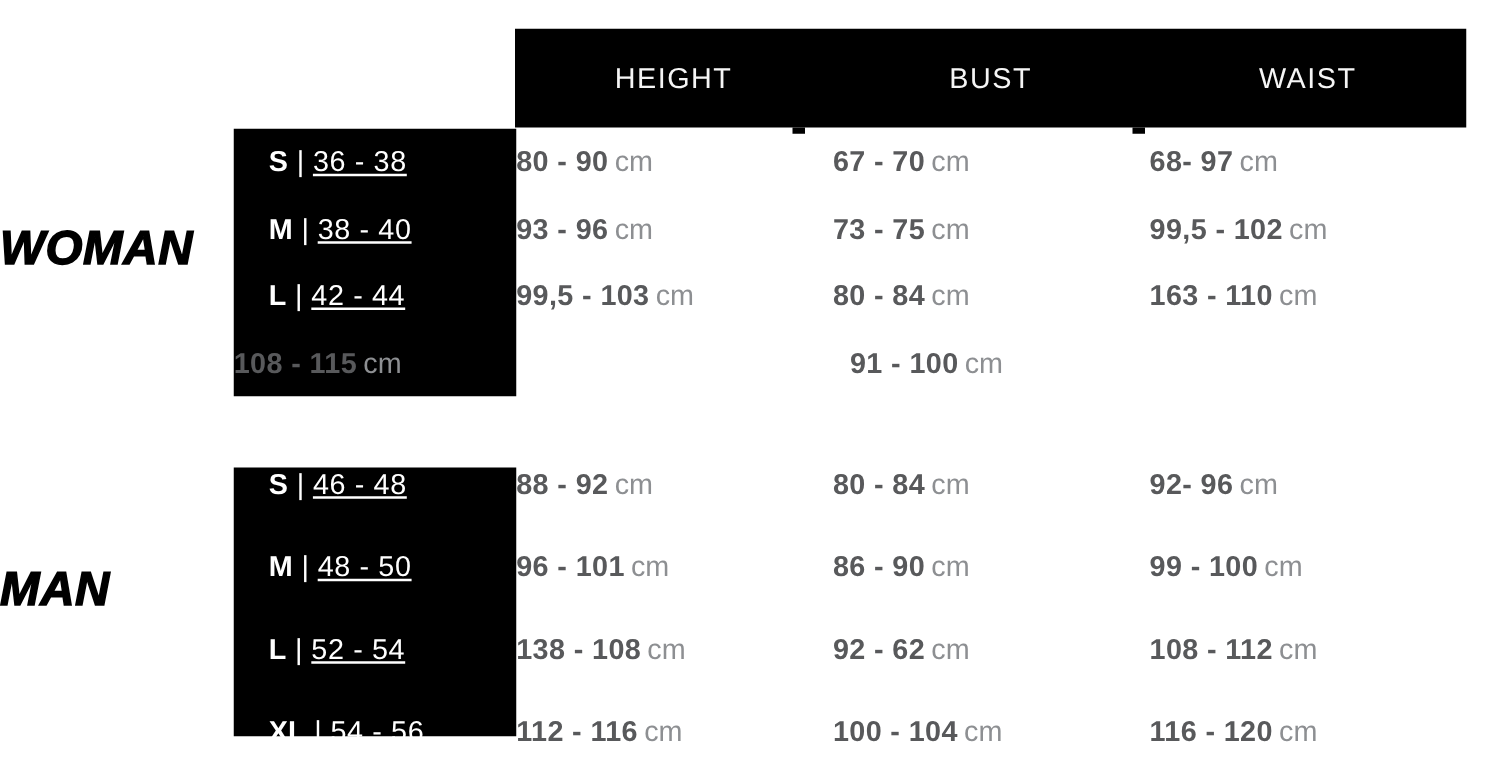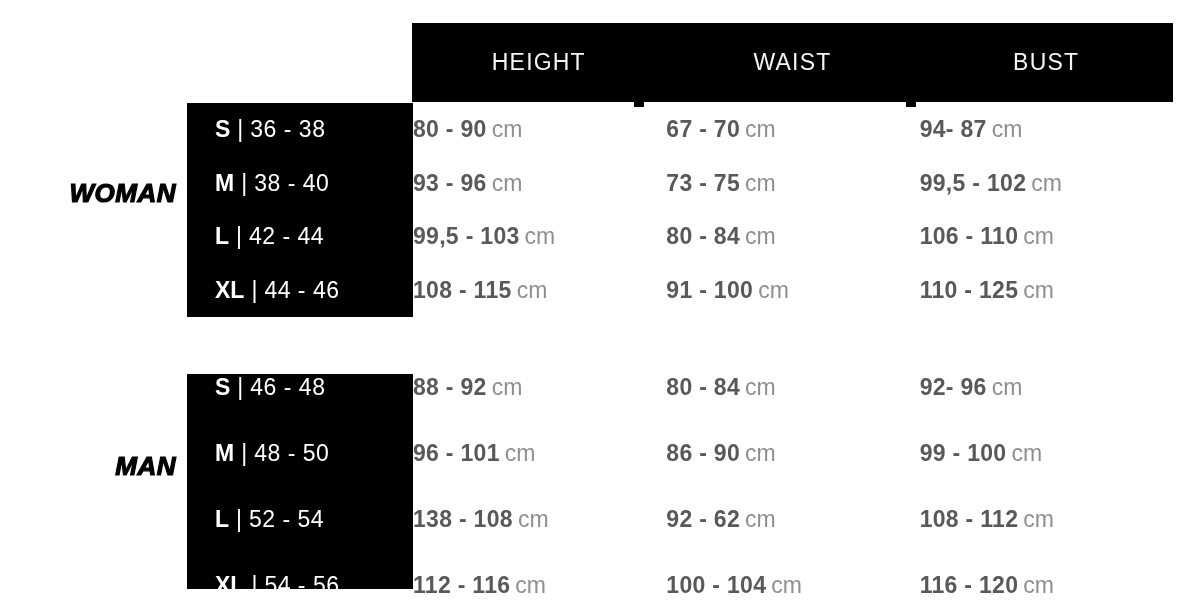--- a/index.html
+++ b/index.html
@@ -38,24 +38,24 @@
     background: #000000;
   }
   .notch-1 { left: 634px; }
   .notch-2 { left: 906px; }
 
   
   .group-label {
     position: absolute;
     left: 0;
     width: 176px;
-    text-align: right;
+    text-align: left;
     font-weight: 700;
     font-style: italic;
-    font-size: 26px;
+    font-size: 38px;
     line-height: 1;
     color: #000000;
     letter-spacing: 0.5px;
     -webkit-text-stroke: 1.2px #000000;
     white-space: nowrap;
   }
   .group-label.woman { top: 180px; }
   .group-label.man   { top: 453px; }
 
   
@@ -83,84 +83,80 @@
   }
   .size-cell {
     flex: 0 0 226px;
     padding-left: 28px;
     color: #ffffff;
     font-size: 23px;
     white-space: nowrap;
   }
   .size-letter { font-weight: 700; }
   .size-sep    { font-weight: 400; margin: 0 7px; }
-  .size-range  { font-weight: 400; letter-spacing: 0.5px; }
+  .size-range  { font-weight: 400; letter-spacing: 0.5px; text-decoration: underline; }
 
   .data-cell {
     flex: 1 1 0;
     text-align: left;
     font-size: 23px;
     white-space: nowrap;
   }
   .num  { font-weight: 700; color: #58595b; letter-spacing: 0.3px; }
   .unit { font-weight: 400; color: #8d8f92; margin-left: 5px; }
 </style>
 </head>
 <body>
 
 <div class="stage">
 
   <div class="header-bar">
     <div class="header-cell">HEIGHT</div>
+    <div class="header-cell">BUST</div>
     <div class="header-cell">WAIST</div>
-    <div class="header-cell">BUST</div>
   </div>
   <div class="notch notch-1"></div>
   <div class="notch notch-2"></div>
 
   <div class="group-label woman">WOMAN</div>
   <div class="group-label man">MAN</div>
 
   <div class="section woman">
     <div class="size-box"></div>
 
     <div class="srow">
       <div class="size-cell">
         <span class="size-letter">S</span><span class="size-sep">|</span><span class="size-range">36 - 38</span>
       </div>
       <div class="data-cell"><span class="num">80 - 90</span><span class="unit">cm</span></div>
       <div class="data-cell"><span class="num">67 - 70</span><span class="unit">cm</span></div>
-      <div class="data-cell"><span class="num">94- 87</span><span class="unit">cm</span></div>
+      <div class="data-cell"><span class="num">68- 97</span><span class="unit">cm</span></div>
     </div>
 
     <div class="srow">
       <div class="size-cell">
         <span class="size-letter">M</span><span class="size-sep">|</span><span class="size-range">38 - 40</span>
       </div>
       <div class="data-cell"><span class="num">93 - 96</span><span class="unit">cm</span></div>
       <div class="data-cell"><span class="num">73 - 75</span><span class="unit">cm</span></div>
       <div class="data-cell"><span class="num">99,5 - 102</span><span class="unit">cm</span></div>
     </div>
 
     <div class="srow">
       <div class="size-cell">
         <span class="size-letter">L</span><span class="size-sep">|</span><span class="size-range">42 - 44</span>
       </div>
       <div class="data-cell"><span class="num">99,5 - 103</span><span class="unit">cm</span></div>
       <div class="data-cell"><span class="num">80 - 84</span><span class="unit">cm</span></div>
-      <div class="data-cell"><span class="num">106 - 110</span><span class="unit">cm</span></div>
+      <div class="data-cell"><span class="num">163 - 110</span><span class="unit">cm</span></div>
     </div>
 
     <div class="srow">
-      <div class="size-cell">
-        <span class="size-letter">XL</span><span class="size-sep">|</span><span class="size-range">44 - 46</span>
-      </div>
       <div class="data-cell"><span class="num">108 - 115</span><span class="unit">cm</span></div>
       <div class="data-cell"><span class="num">91 - 100</span><span class="unit">cm</span></div>
-      <div class="data-cell"><span class="num">110 - 125</span><span class="unit">cm</span></div>
     </div>
   </div>
 
   <div class="section man">
     <div class="size-box"></div>
 
     <div class="srow">
       <div class="size-cell">
         <span class="size-letter">S</span><span class="size-sep">|</span><span class="size-range">46 - 48</span>
       </div>

